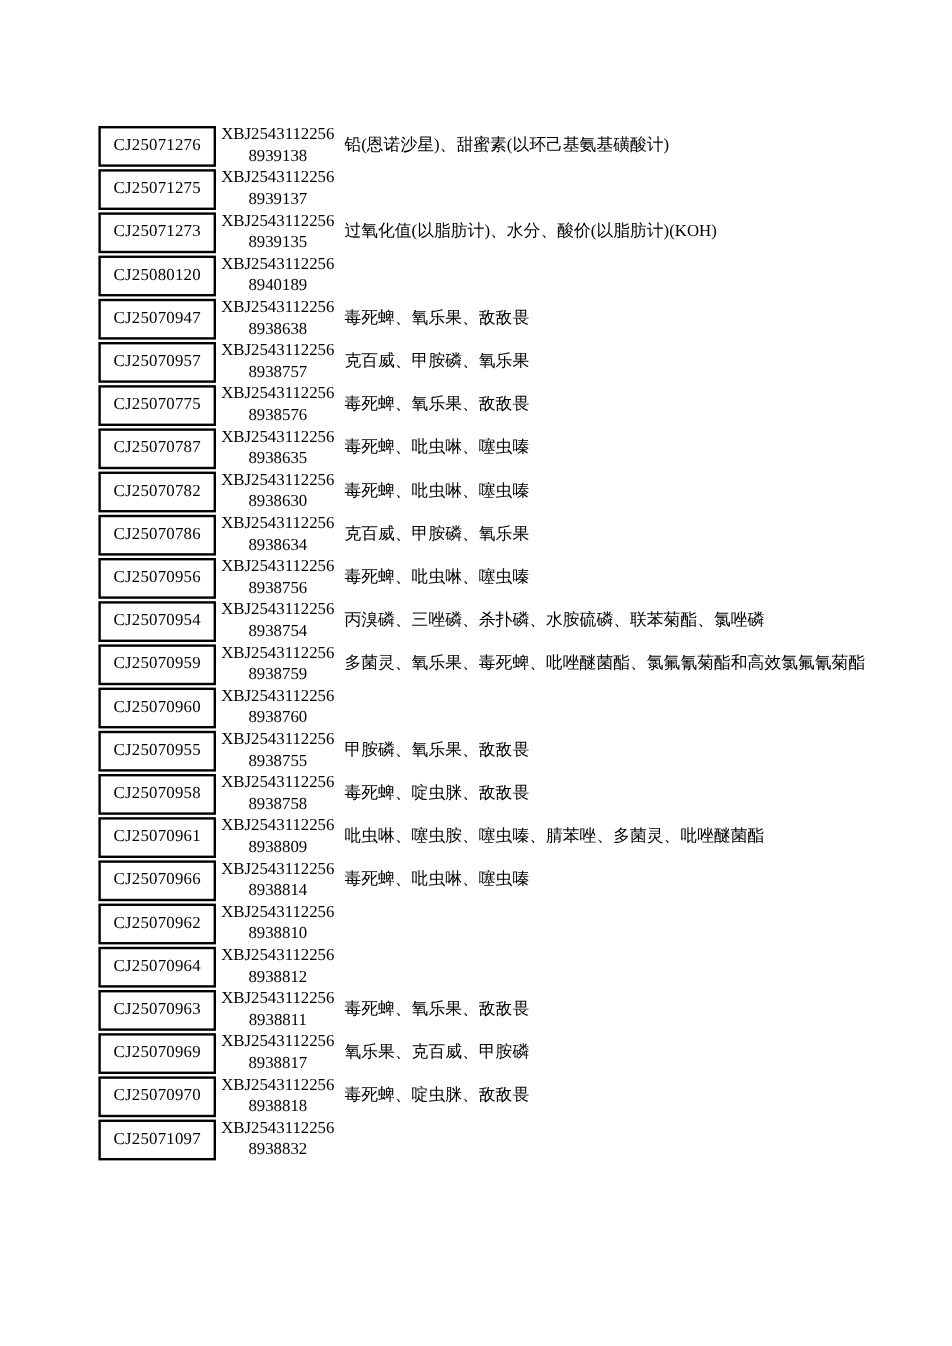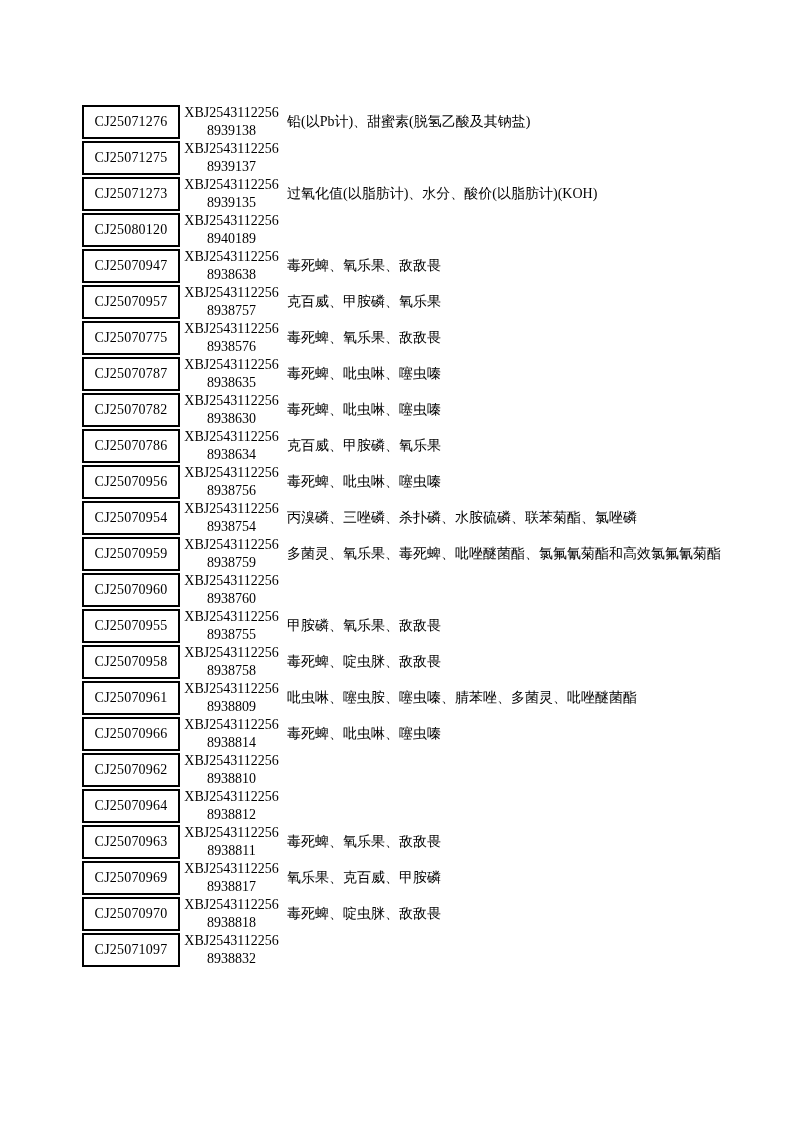--- a/index.html
+++ b/index.html
@@ -66,21 +66,21 @@
   <div class="doc-table">
   <div class="row">
     <div class="c1">
       <span>CJ25071276</span>
     </div>
     <div class="c2">
       <div class="code-line1">XBJ2543112256</div>
       <div class="code-line2">8939138</div>
     </div>
     <div class="c3">
-      <span>铅(以Pb计)、甜蜜素(脱氢乙酸及其钠盐)</span>
+      <span>铅(恩诺沙星)、甜蜜素(以环己基氨基磺酸计)</span>
     </div>
   </div>
 
   <div class="row">
     <div class="c1">
       <span>CJ25071275</span>
     </div>
     <div class="c2">
       <div class="code-line1">XBJ2543112256</div>
       <div class="code-line2">8939137</div>

